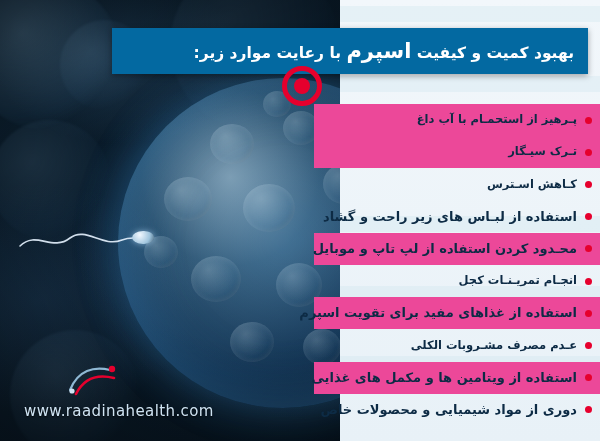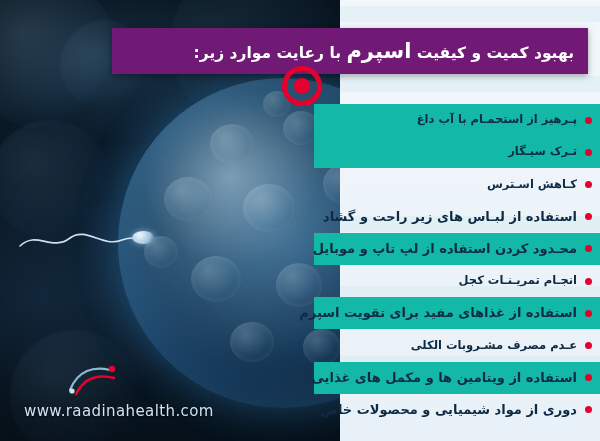--- a/index.html
+++ b/index.html
@@ -137,21 +137,21 @@
     opacity: 0.85;
   }
 
   
   .title-banner {
     position: absolute;
     left: 112px;
     top: 28px;
     width: 476px;
     height: 46px;
-    background: #701a75;
+    background: #0369a1;
     display: flex;
     align-items: center;
     justify-content: flex-start;
     padding: 0 14px 0 10px;
     box-sizing: border-box;
     box-shadow: 0 2px 6px rgba(0,0,0,0.35);
   }
   .title-text {
     color: #ffffff;
     font-size: 15.5px;
@@ -204,21 +204,21 @@
     position: relative;
     height: 32.2px;
     display: flex;
     align-items: center;
     justify-content: flex-start;
     padding-right: 6px;
     padding-left: 14px;
     box-sizing: border-box;
   }
   .tip-row.alt {
-    background: #14b8a6;
+    background: #ec4899;
   }
   .tip-bullet {
     flex: 0 0 auto;
     width: 7px;
     height: 7px;
     border-radius: 50%;
     background: #e6002d;
     margin-left: 8px;
     margin-right: 2px;
   }

